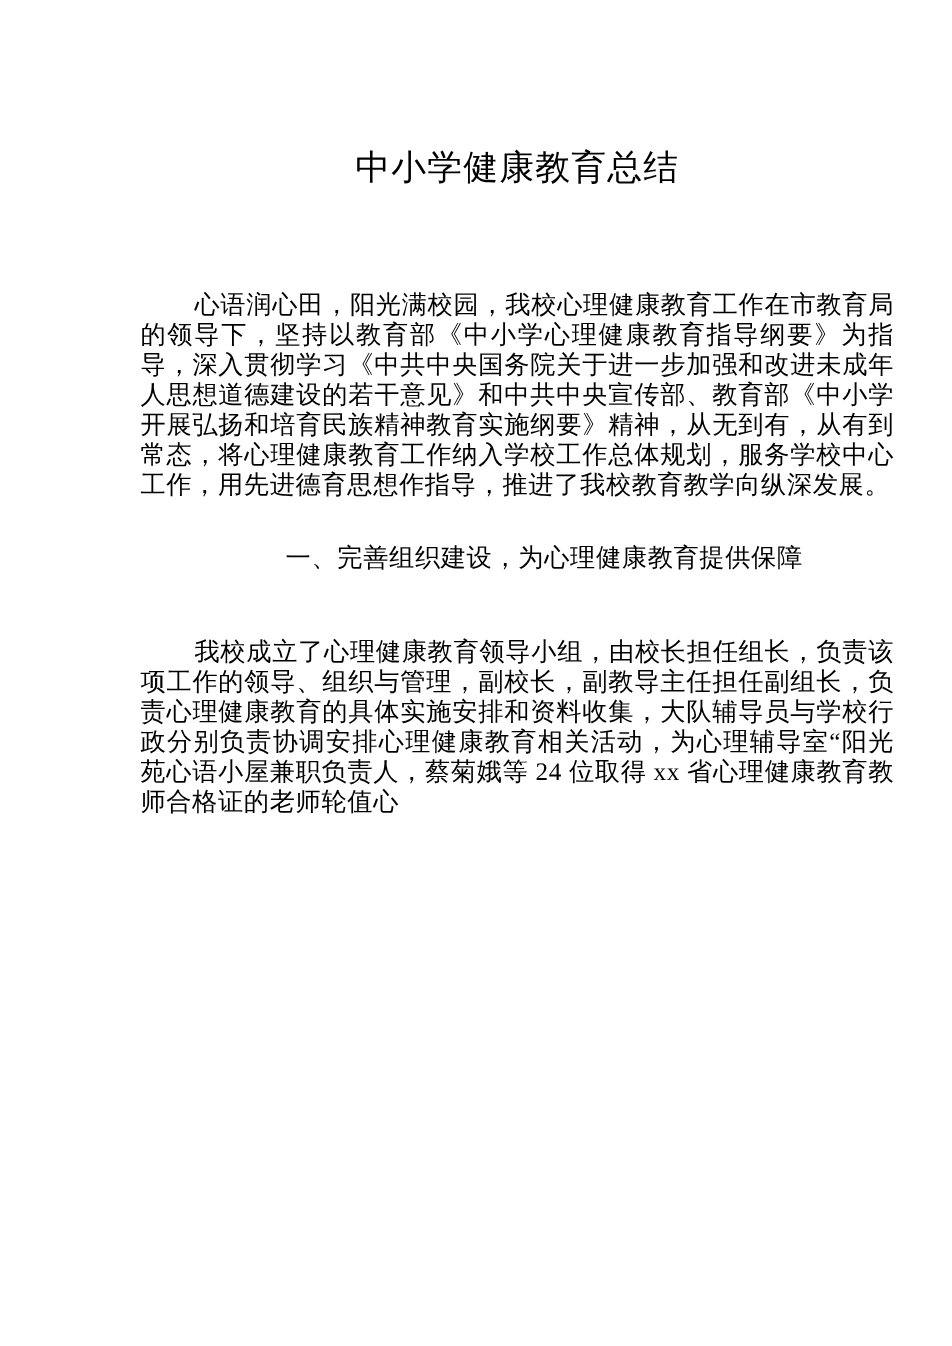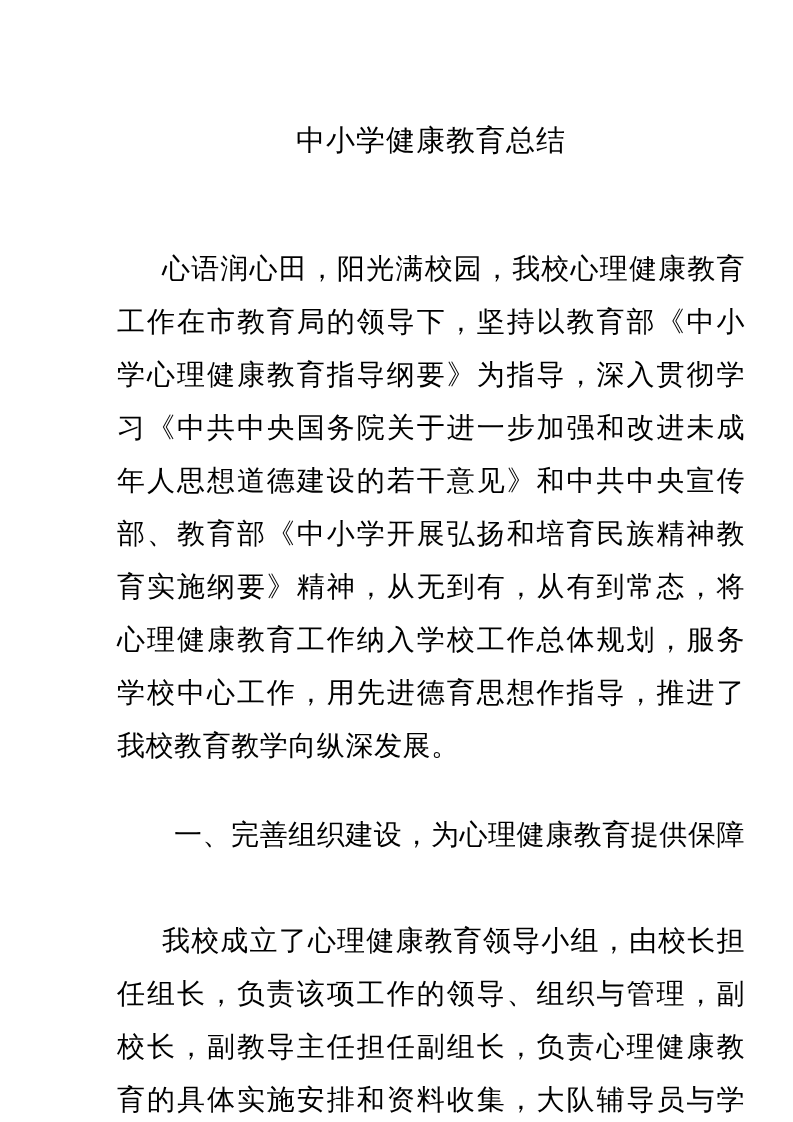--- a/index.html
+++ b/index.html
@@ -24,39 +24,39 @@
     padding-top: 118px;
     font-size: 29px;
     line-height: 44px;
     font-weight: normal;
     text-align: center;
     letter-spacing: 1px;
     white-space: nowrap;
   }
   .para {
     margin: 0;
-    font-size: 28px;
-    line-height: 53px;
+    font-size: 21px;
+    line-height: 25px;
     letter-spacing: 0.55px;
     text-align: justify;
     text-indent: 45px;
     word-break: break-all;
   }
   .para-intro   { margin-top: 80px; }
-  .heading-1    { margin-top: 36px; text-align: right; }
+  .heading-1    { margin-top: 36px; text-align: center; }
   .heading-2    { margin-top: 38px; text-align: left; }
   .para-body-2  { margin-top: 53px; }
 </style>
 </head>
 <body>
 
 <div class="page">
   <div class="content">
     <h1 class="doc-title">中小学健康教育总结</h1>
 
     <p class="para para-intro">心语润心田，阳光满校园，我校心理健康教育工作在市教育局的领导下，坚持以教育部《中小学心理健康教育指导纲要》为指导，深入贯彻学习《中共中央国务院关于进一步加强和改进未成年人思想道德建设的若干意见》和中共中央宣传部、教育部《中小学开展弘扬和培育民族精神教育实施纲要》精神，从无到有，从有到常态，将心理健康教育工作纳入学校工作总体规划，服务学校中心工作，用先进德育思想作指导，推进了我校教育教学向纵深发展。</p>
 
     <p class="para heading-1">一、完善组织建设，为心理健康教育提供保障</p>
 
 
-    <p class="para para-body-2">我校成立了心理健康教育领导小组，由校长担任组长，负责该项工作的领导、组织与管理，副校长，副教导主任担任副组长，负责心理健康教育的具体实施安排和资料收集，大队辅导员与学校行政分别负责协调安排心理健康教育相关活动，为心理辅导室“阳光苑心语小屋兼职负责人，蔡菊娥等 38 位取得 xx 省心理健康教育教师合格证的老师轮值心</p>
+    <p class="para para-body-2">我校成立了心理健康教育领导小组，由校长担任组长，负责该项工作的领导、组织与管理，副校长，副教导主任担任副组长，负责心理健康教育的具体实施安排和资料收集，大队辅导员与学校行政分别负责协调安排心理健康教育相关活动，为心理辅导室“阳光苑心语小屋兼职负责人，蔡菊娥等 24 位取得 xx 省心理健康教育教师合格证的老师轮值心</p>
   </div>
 </div>
 
 </body></html>

